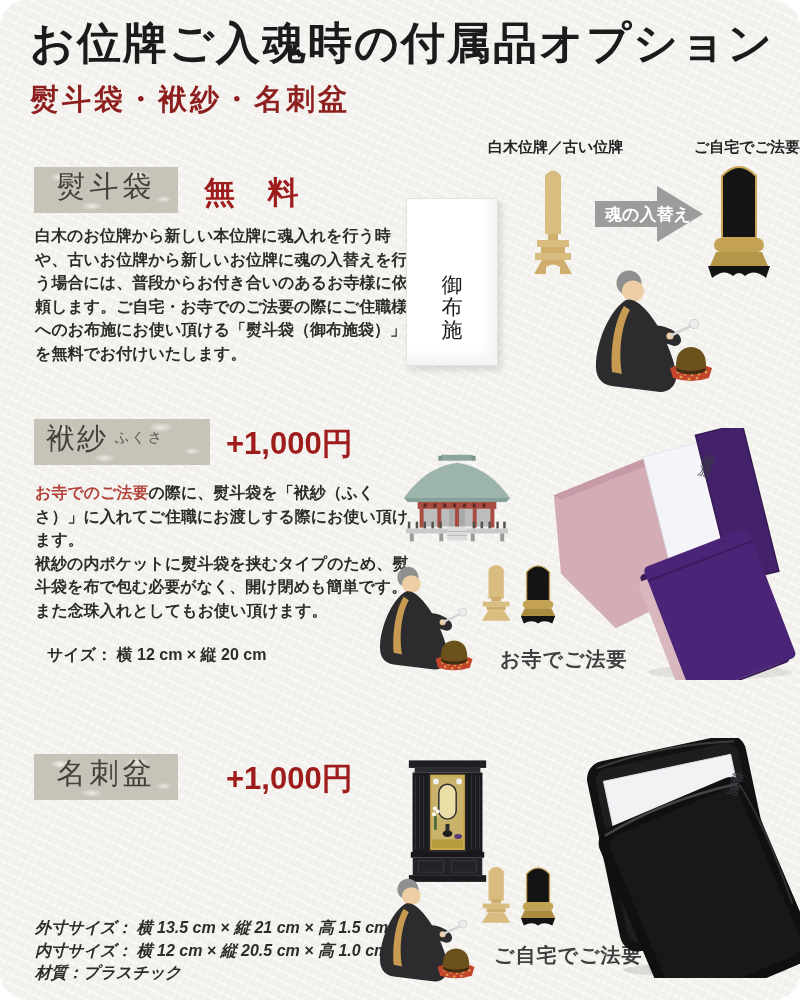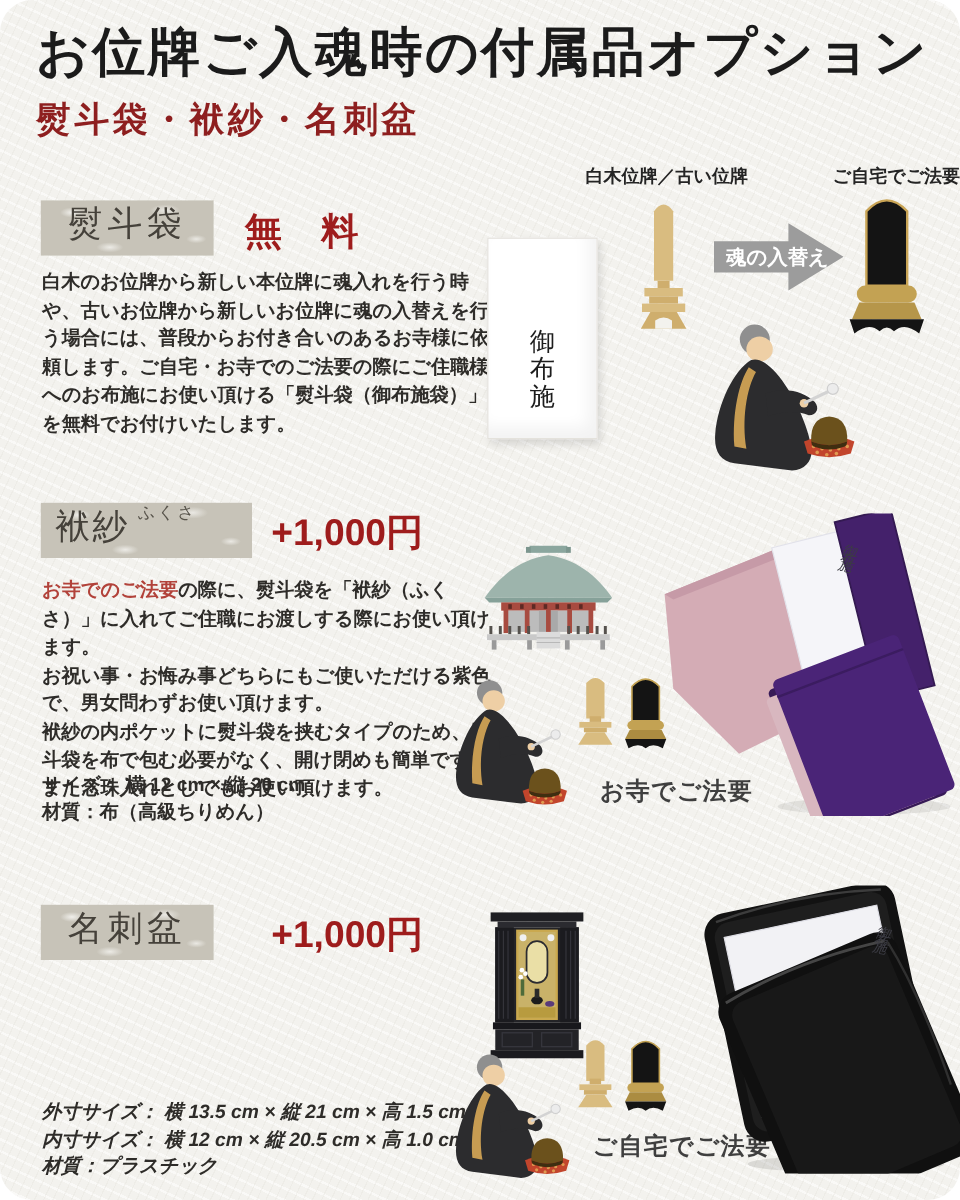--- a/index.html
+++ b/index.html
@@ -25,21 +25,21 @@
     width:144px;height:46px;display:flex;align-items:flex-start;justify-content:center;
     background-color:#c7c3b8;
     background-image:
       radial-gradient(14px 6px at 18% 22%, rgba(243,242,238,.95), transparent 70%),
       radial-gradient(18px 7px at 72% 18%, rgba(243,242,238,.8), transparent 70%),
       radial-gradient(16px 6px at 40% 85%, rgba(243,242,238,.85), transparent 70%),
       radial-gradient(12px 5px at 90% 70%, rgba(243,242,238,.8), transparent 70%);
     color:#45413a;font-size:29px;letter-spacing:4px;
   }
   .badge-wide{width:176px;justify-content:flex-start;padding-left:12px;box-sizing:border-box;letter-spacing:2px;}
-  .badge-reading{font-size:14px;color:#57534a;letter-spacing:2px;margin-left:7px;font-family:"Liberation Sans",sans-serif;}
+  .badge-reading{font-size:14px;color:#57534a;letter-spacing:2px;margin-left:7px;margin-top:10px;font-family:"Liberation Sans",sans-serif;}
   .price{
     font-size:31px;font-weight:bold;color:#9e1c1c;white-space:nowrap;
   }
   .para{
     font-size:16px;line-height:23.5px;font-weight:bold;color:#2e2c29;
     overflow-wrap:anywhere;word-break:break-all;
   }
   .red-lead{color:#b2423a;}
   .spec{
     font-size:16px;line-height:22.5px;font-weight:bold;color:#2e2c29;white-space:nowrap;
@@ -239,27 +239,25 @@
   </svg>
 
   <div class="abs badge badge-wide serif" style="left:34px;top:419px;">
     <span>袱紗</span>
     <span class="badge-reading">ふくさ</span>
   </div>
   <div class="abs price" style="left:226px;top:423px;">+1,000円</div>
 
   <div class="abs para" style="left:35px;top:481px;width:382px;">
     <div><span class="red-lead">お寺でのご法要</span><span>の際に、熨斗袋を「袱紗（ふくさ）」に入れてご住職にお渡しする際にお使い頂けます。</span></div>
-    <div>お祝い事・お悔み事どちらにもご使いただける紫色で、男女問わずお使い頂けます。</div>
     <div>袱紗の内ポケットに熨斗袋を挟むタイプのため、熨斗袋を布で包む必要がなく、開け閉めも簡単です。</div>
     <div>また念珠入れとしてもお使い頂けます。</div>
   </div>
-  <div class="abs spec" style="left:35px;top:644px;">
+  <div class="abs spec" style="left:47px;top:644px;text-align:center;">
     <div>サイズ： 横 12 cm × 縦 20 cm</div>
-    <div>材質：布（高級ちりめん）</div>
   </div>
 
   <svg class="abs" style="left:398px;top:452px;" width="118" height="100" viewBox="0 0 120 100">
     <use href="#sym-temple"></use>
   </svg>
   <svg class="abs" style="left:368px;top:563px;" width="102" height="110" viewBox="0 0 120 130">
     <use href="#sym-monk"></use>
   </svg>
   <svg class="abs" style="left:432px;top:630px;" width="44" height="42" viewBox="0 0 50 46">
     <use href="#sym-bell"></use>

